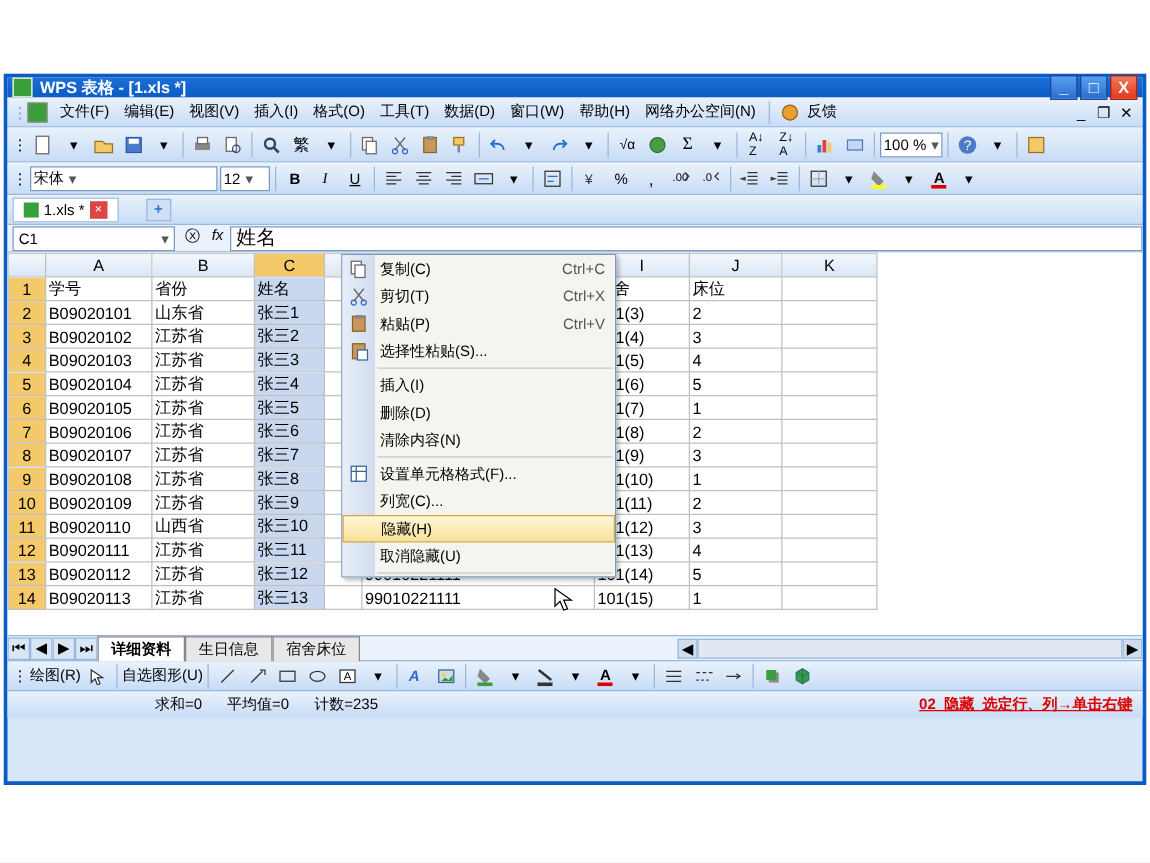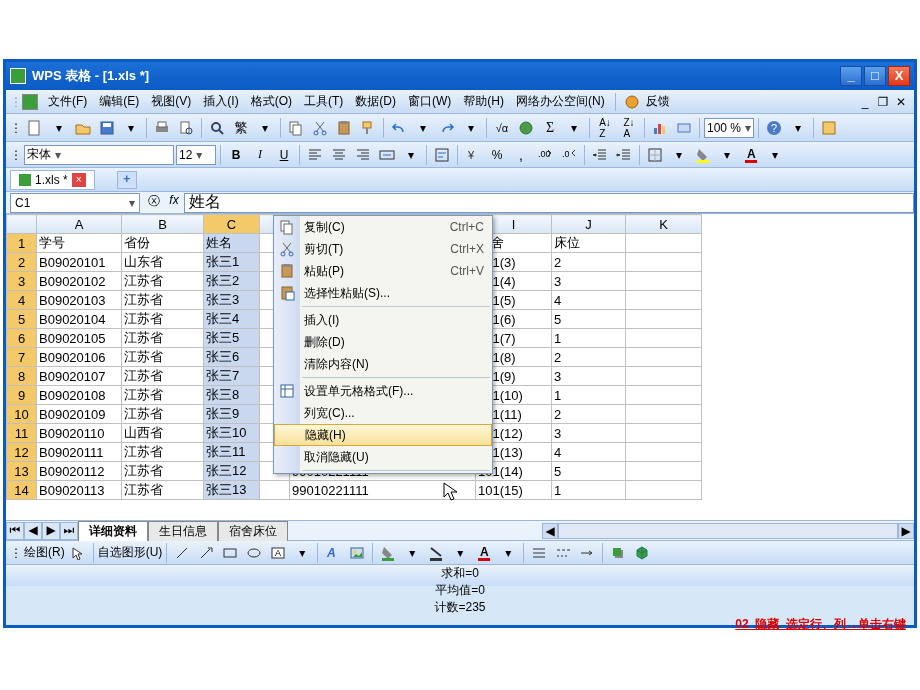--- a/index.html
+++ b/index.html
@@ -1,19 +1,19 @@
 <!DOCTYPE html>
 <html><head>
 <meta charset="utf-8">
 <style>
 * { box-sizing: border-box; margin: 0; padding: 0; }
 body { font-family: "SimSun", "宋体", sans-serif; font-size: 12px; background: #fff; width: 920px; height: 690px; overflow: hidden; }
 
 .window { border: 3px solid #0a5bc4; background: #d6e7f7; position: relative; width: 914px; height: 569px; margin: 59px 0 0 3px; }
-.titlebar { background: linear-gradient(#1b6fd6, #0a5bc4); height: 28px; display: flex; align-items: center; padding: 0 4px; color: #fff; font-size: 13px; }
+.titlebar { background: linear-gradient(#1b6fd6, #0a5bc4); height: 16px; display: flex; align-items: center; padding: 0 4px; color: #fff; font-size: 13px; }
 .titlebar .app-icon { width: 16px; height: 16px; background: #3a9e3a; margin-right: 6px; display: inline-block; border: 1px solid #fff; }
 .titlebar .title { flex: 1; font-weight: bold; }
 .titlebar .win-btn { width: 22px; height: 20px; background: linear-gradient(#5aa0f0,#2a6ed0); border: 1px solid #1a4a9a; margin-left: 2px; text-align: center; line-height: 18px; color: #fff; font-weight: bold; cursor: pointer; }
 .titlebar .win-btn.close { background: linear-gradient(#f07a5a,#e03a1a); border-color: #b02010; }
 
 .menubar { background: linear-gradient(#eaf2fc,#c7dcf6); height: 24px; display: flex; align-items: center; padding: 0 4px; border-bottom: 1px solid #9bb8dc; }
 .menubar .m-handle { width: 8px; color: #7a99c2; }
 .menubar .m-icon { width: 16px; height: 16px; background: #3a9e3a; margin: 0 4px; border: 1px solid #888; }
 .menubar .m-item { padding: 2px 6px; cursor: pointer; }
 .menubar .m-sep { width: 1px; height: 18px; background: #9bb8dc; margin: 0 4px; }
@@ -72,21 +72,21 @@
 .st-nav { display: flex; }
 .st-nav div { width: 18px; height: 18px; border: 1px solid #9bb8dc; text-align: center; cursor: pointer; background: #d9e6f5; }
 .st-tab { padding: 1px 10px; border: 1px solid #888; background: #e8e8e8; cursor: pointer; border-bottom: none; }
 .st-tab.active { background: #fff; font-weight: bold; }
 .st-scroll { flex: 1; display: flex; justify-content: flex-end; }
 .st-scroll .track { width: 340px; height: 16px; background: #e0e8f4; border: 1px solid #9bb8dc; position: relative; }
 .st-scroll .arrow { width: 16px; height: 16px; background: #d0dcef; border: 1px solid #9bb8dc; text-align: center; cursor: pointer; }
 
 .drawbar { background: linear-gradient(#eaf2fc,#c7dcf6); height: 24px; display: flex; align-items: center; padding: 0 4px; border-top: 1px solid #9bb8dc; gap: 2px; }
 
-.statusbar { background: linear-gradient(#eaf2fc,#c7dcf6); height: 22px; display: flex; align-items: center; padding: 0 8px; border-top: 1px solid #9bb8dc; flex-direction: column; }
+.statusbar { background: linear-gradient(#eaf2fc,#c7dcf6); height: 22px; display: flex; align-items: center; padding: 0 8px; border-top: 1px solid #9bb8dc; }
 .statusbar .seg { margin: 0 10px; }
 .statusbar .tip { color: #d00; font-weight: bold; margin-left: auto; text-decoration: underline; text-decoration-color: #d00; }
 
 svg { display: block; }
 </style>
 </head>
 <body>
 
 <div class="window">
 

